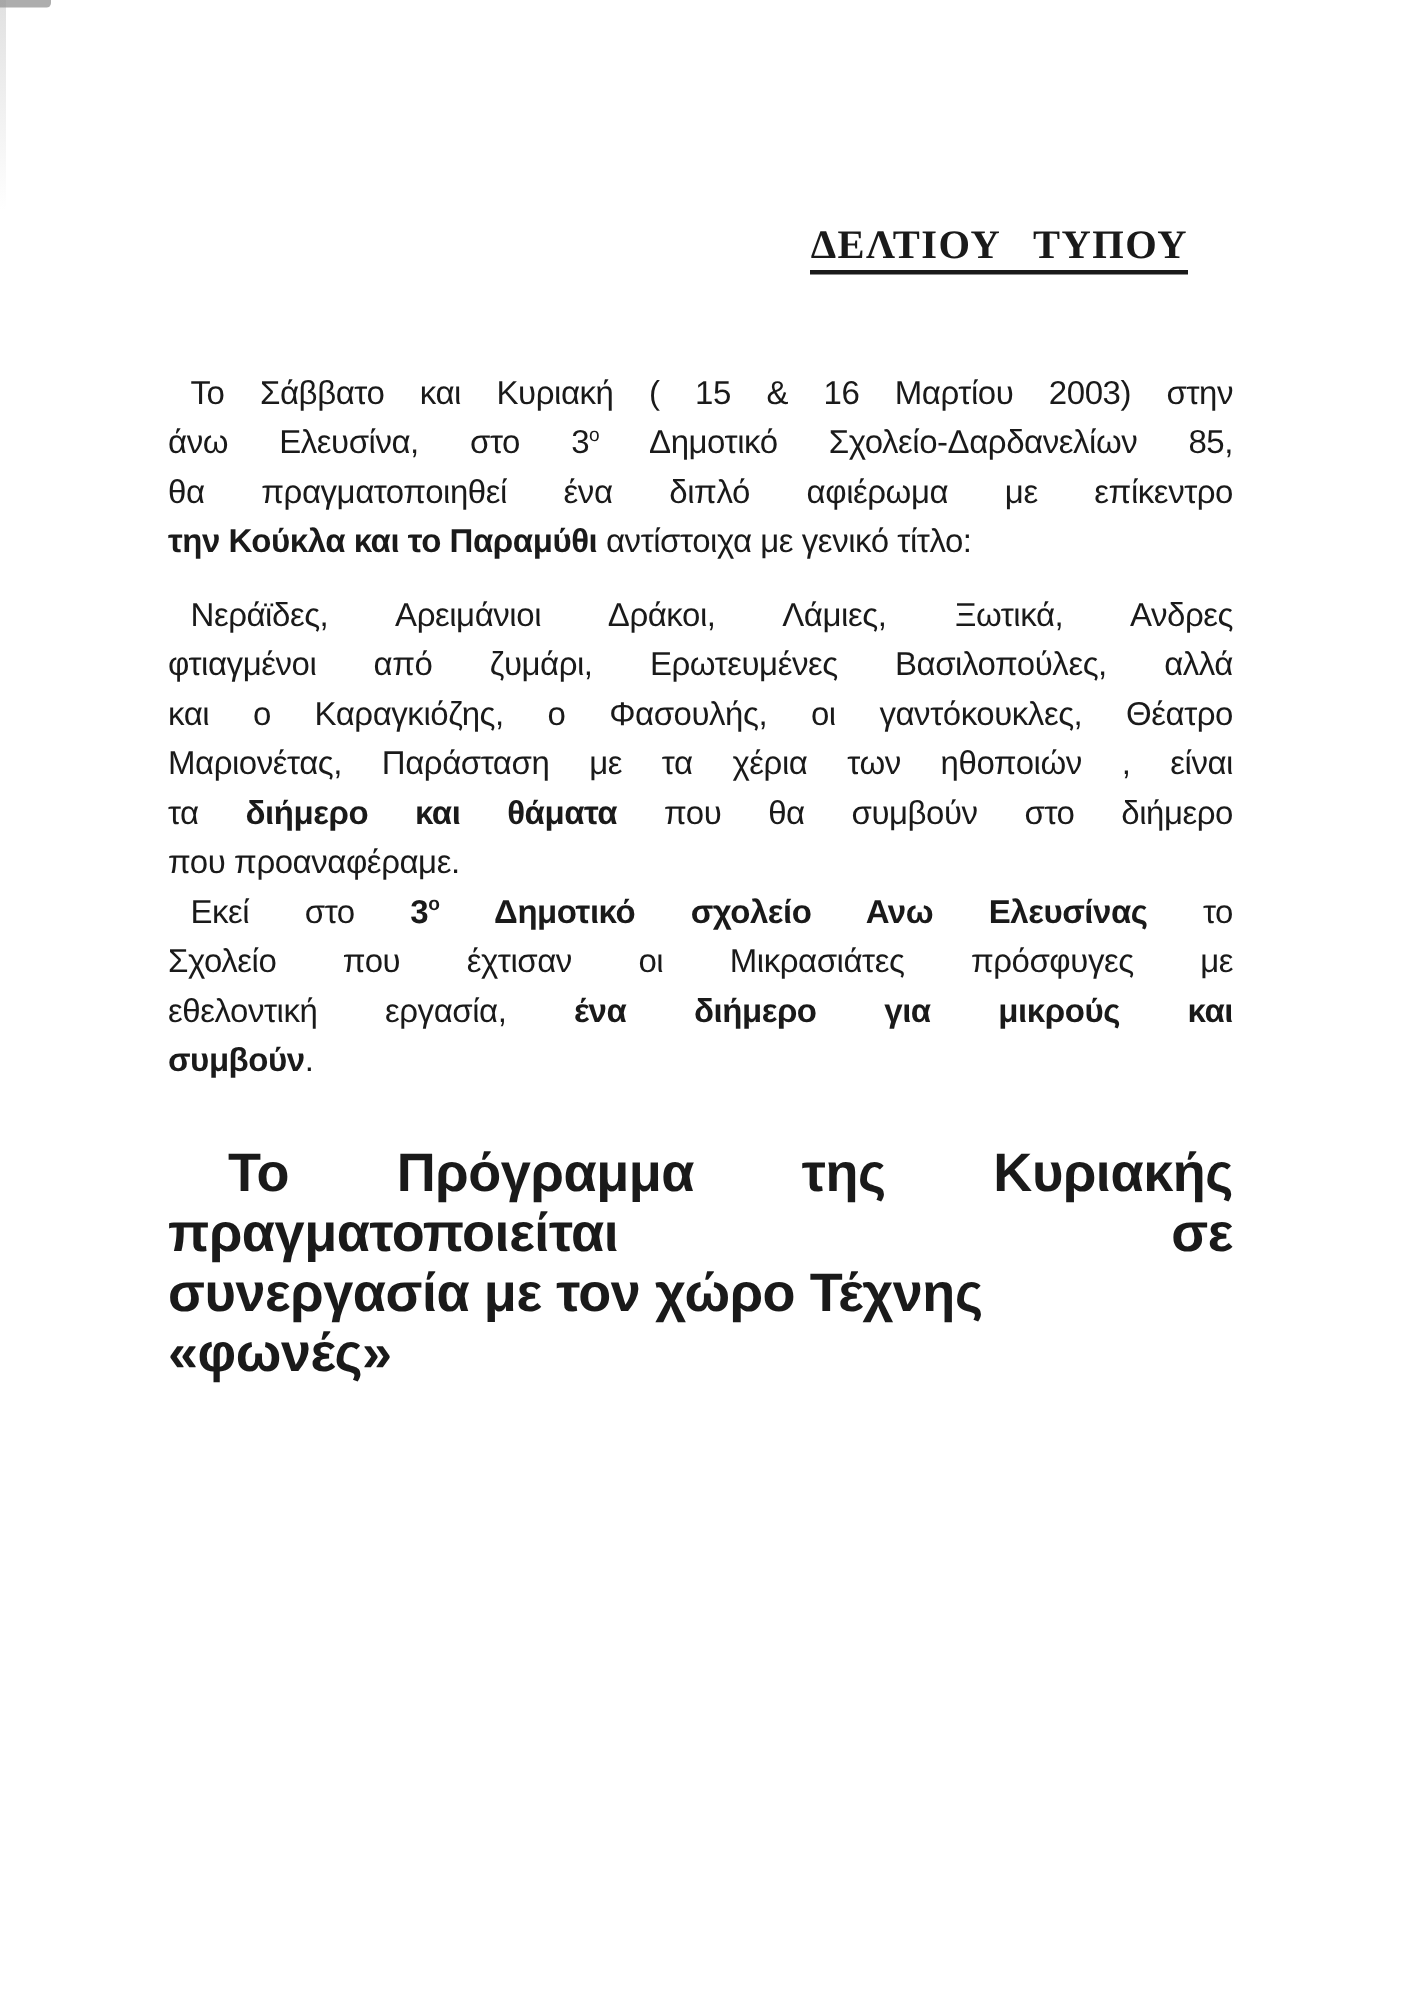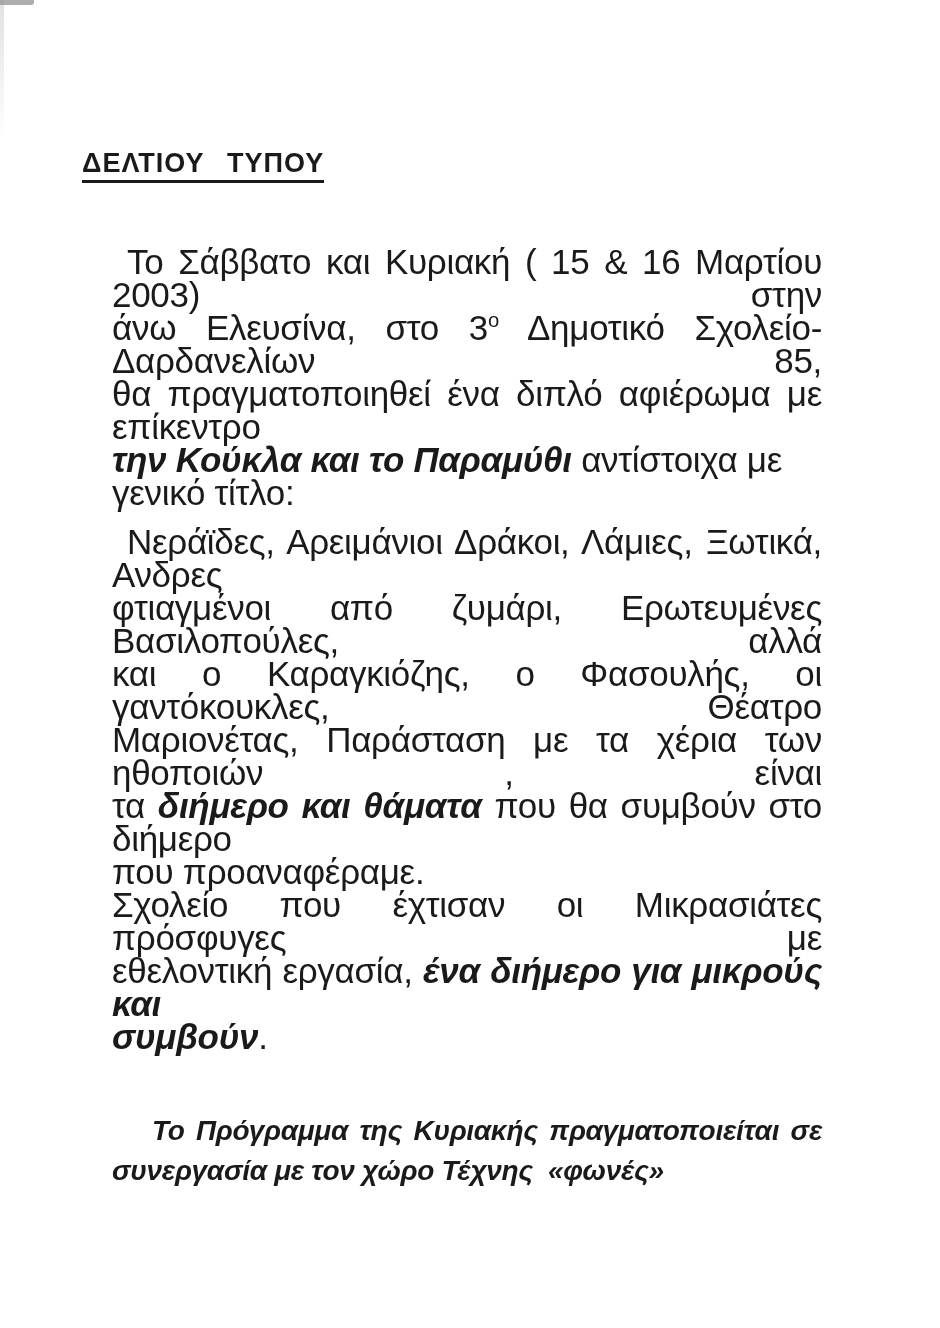--- a/index.html
+++ b/index.html
@@ -32,65 +32,66 @@
     background: linear-gradient(#9a9a9a, rgba(255,255,255,0));
     opacity: 0.3;
   }
   .content {
     position: absolute;
     left: 112px;
     top: 150px;
     width: 710px;
   }
   .doc-title-wrap {
-    text-align: left;
+    text-align: right;
     transform: translateX(-30px);
     height: 33px;
+    font-family: Liberation Serif, serif;
   }
   .doc-title {
     display: inline-block;
     font-weight: bold;
     font-size: 27px;
     line-height: 27px;
     letter-spacing: 1px;
     word-spacing: 14px;
     border-bottom: 3px solid #1a1a1a;
     padding-bottom: 3px;
   }
   .block {
-    font-size: 35px;
+    font-size: 22px;
     line-height: 33px;
     letter-spacing: -0.3px;
   }
   .line { text-align: left; }
   .line.just {
     text-align: justify;
     text-align-last: justify;
   }
   .line.indent  { text-indent: 15px; }
   .line.indent2 { text-indent: 40px; }
-  .b { font-weight: bold; font-style: italic; }
+  .b { font-weight: bold; }
   sup.run {
     font-size: 0.58em;
     vertical-align: super;
     line-height: 0;
     letter-spacing: 0;
   }
   .block-intro-paragraph        { margin-top: 62px; }
   .block-event-title {
     margin-top: 18px;
     text-align: center;
     transform: translateX(-17px);
     font-weight: bold;
   }
   .block-description-paragraph  { margin-top: 16px; }
   .block-location-paragraph     { margin-top: 0; }
   .block-collaboration-paragraph {
-    margin-top: 58px;
-    font-size: 28px;
+    margin-top: 39px;
+    font-size: 36px;
     line-height: 40px;
   }
 </style>
 </head>
 <body>
 
 <div class="page">
   <div class="artifact-top"></div>
   <div class="artifact-edge"></div>
 
@@ -107,20 +108,21 @@
         </div>
         <div class="block block-description-paragraph">
           <div class="line just indent"><span class="run">Νεράϊδες, Αρειμάνιοι Δράκοι, Λάμιες, Ξωτικά, Ανδρες</span></div>
           <div class="line just"><span class="run">φτιαγμένοι από ζυμάρι, Ερωτευμένες Βασιλοπούλες, αλλά</span></div>
           <div class="line just"><span class="run">και ο Καραγκιόζης, ο Φασουλής, οι γαντόκουκλες, Θέατρο</span></div>
           <div class="line just"><span class="run">Μαριονέτας, Παράσταση με τα χέρια των ηθοποιών , είναι</span></div>
           <div class="line just"><span class="run">τα </span><span class="run b">διήμερο και θάματα</span><span class="run"> που θα συμβούν στο διήμερο</span></div>
           <div class="line"><span class="run">που προαναφέραμε.</span></div>
         </div>
         <div class="block block-location-paragraph">
+          <div class="line just indent"><span class="run">Εκεί στο </span><span class="run b">3</span><sup class="run b">ο</sup><span class="run b"> Δημοτικό σχολείο Ανω Ελευσίνας</span><span class="run"> το</span></div>
           <div class="line just"><span class="run">Σχολείο που έχτισαν οι Μικρασιάτες πρόσφυγες με</span></div>
           <div class="line just"><span class="run">εθελοντική εργασία, </span><span class="run b">ένα διήμερο για μικρούς και</span></div>
           <div class="line"><span class="run b">συμβούν</span><span class="run">.</span></div>
         </div>
         <div class="block block-collaboration-paragraph">
           <div class="line just indent2"><span class="run b">Το Πρόγραμμα της Κυριακής πραγματοποιείται σε</span></div>
           <div class="line"><span class="run b">συνεργασία με τον χώρο Τέχνης&nbsp; «φωνές»</span></div>
         </div>
       </div>
   </div>

